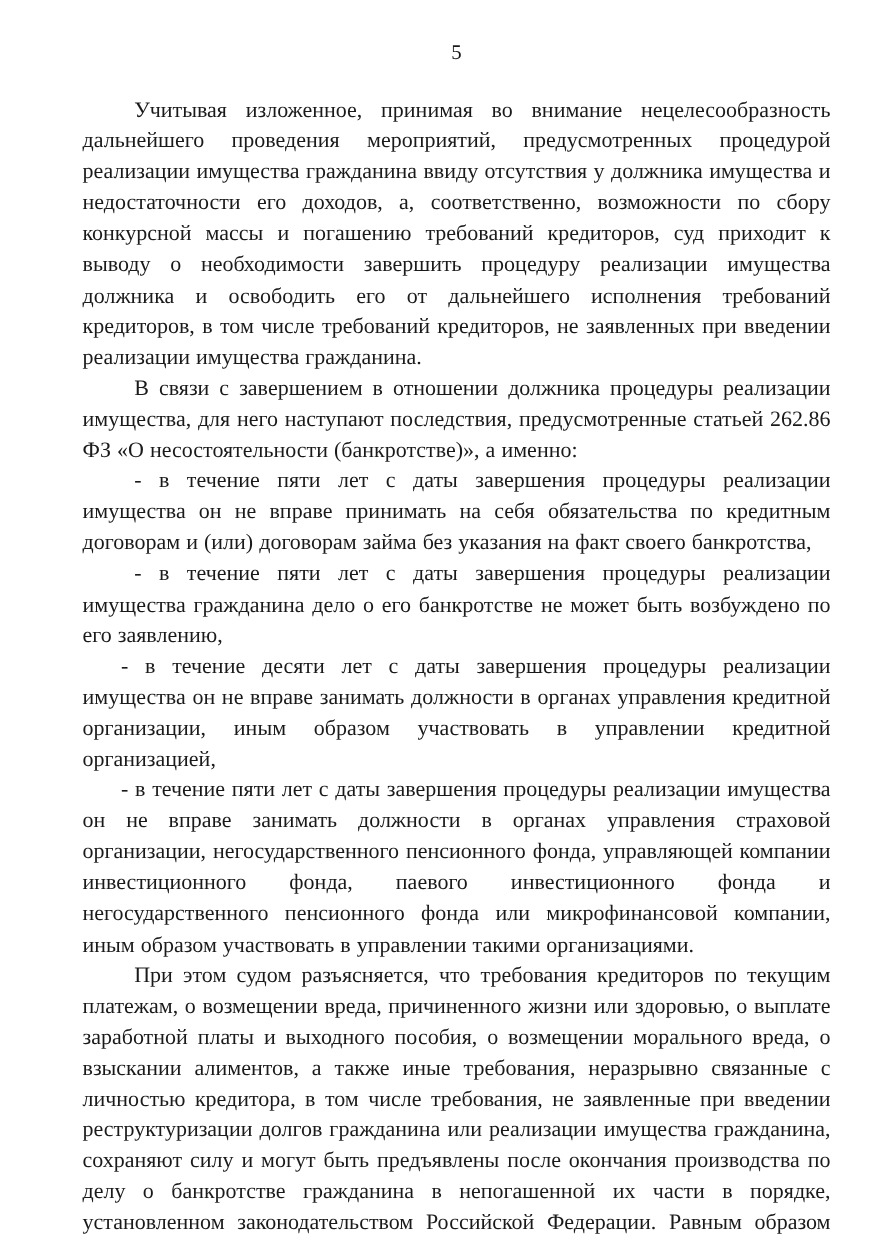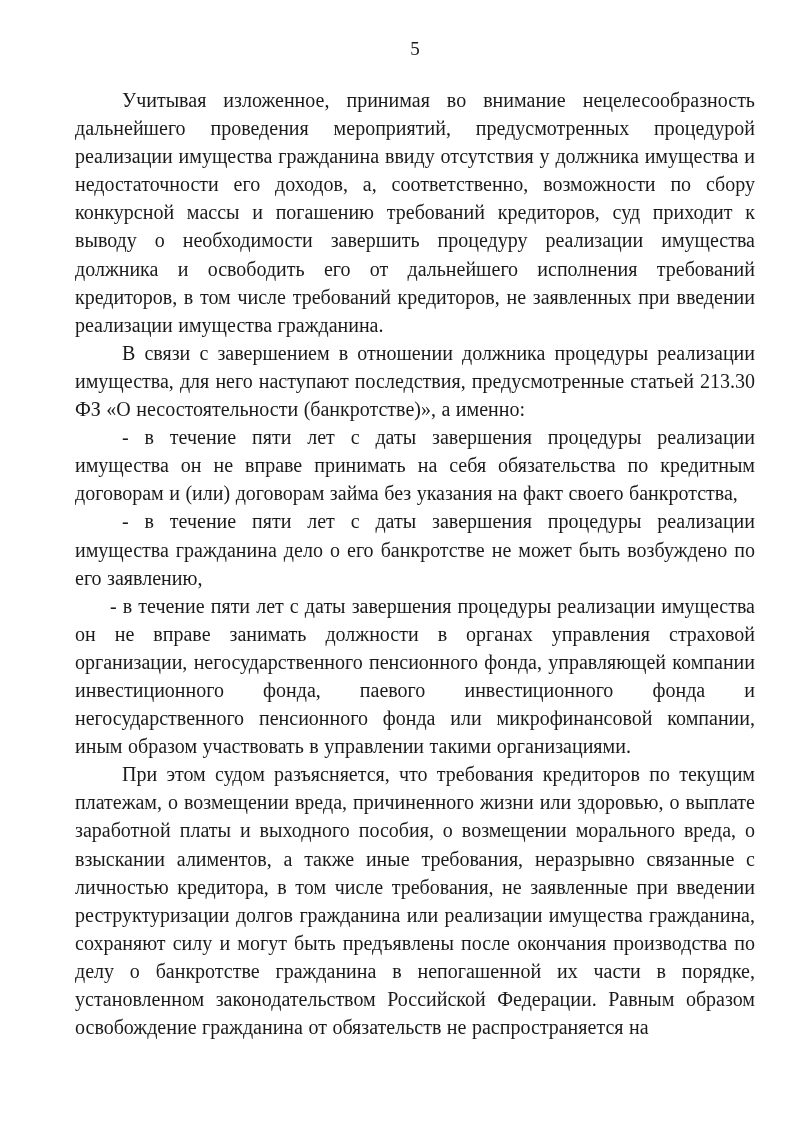--- a/index.html
+++ b/index.html
@@ -40,19 +40,20 @@
   .indent-normal { text-indent: 47px; }
   .indent-small  { text-indent: 35px; }
 </style>
 </head>
 <body>
 
 <div class="page">
   <div class="page-number">5</div>
   <div class="doc-body">
       <p class="indent-normal">Учитывая изложенное, принимая во внимание нецелесообразность дальнейшего проведения мероприятий, предусмотренных процедурой реализации имущества гражданина ввиду отсутствия у должника имущества и недостаточности его доходов, а, соответственно, возможности по сбору конкурсной массы и погашению требований кредиторов, суд приходит к выводу о необходимости завершить процедуру реализации имущества должника и освободить его от дальнейшего исполнения требований кредиторов, в том числе требований кредиторов, не заявленных при введении реализации имущества гражданина.</p>
-      <p class="indent-normal">В связи с завершением в отношении должника процедуры реализации имущества, для него наступают последствия, предусмотренные статьей 213.30 ФЗ «О несостоятельности (банкротстве)», а именно:</p>
+      <p class="indent-normal">В связи с завершением в отношении должника процедуры реализации имущества, для него наступают последствия, предусмотренные статьей 262.86 ФЗ «О несостоятельности (банкротстве)», а именно:</p>
       <p class="indent-normal">- в течение пяти лет с даты завершения процедуры реализации имущества он не вправе принимать на себя обязательства по кредитным договорам и (или) договорам займа без указания на факт своего банкротства,</p>
       <p class="indent-normal">- в течение пяти лет с даты завершения процедуры реализации имущества гражданина дело о его банкротстве не может быть возбуждено по его заявлению,</p>
+      <p class="indent-small">- в течение десяти лет с даты завершения процедуры реализации имущества он не вправе занимать должности в органах управления кредитной организации, иным образом участвовать в управлении кредитной организацией,</p>
       <p class="indent-small">- в течение пяти лет с даты завершения процедуры реализации имущества он не вправе занимать должности в органах управления страховой организации, негосударственного пенсионного фонда, управляющей компании инвестиционного фонда, паевого инвестиционного фонда и негосударственного пенсионного фонда или микрофинансовой компании, иным образом участвовать в управлении такими организациями.</p>
       <p class="indent-normal">При этом судом разъясняется, что требования кредиторов по текущим платежам, о возмещении вреда, причиненного жизни или здоровью, о выплате заработной платы и выходного пособия, о возмещении морального вреда, о взыскании алиментов, а также иные требования, неразрывно связанные с личностью кредитора, в том числе требования, не заявленные при введении реструктуризации долгов гражданина или реализации имущества гражданина, сохраняют силу и могут быть предъявлены после окончания производства по делу о банкротстве гражданина в непогашенной их части в порядке, установленном законодательством Российской Федерации. Равным образом освобождение гражданина от обязательств не распространяется на</p>
     </div>
 </div>
 
 </body></html>

